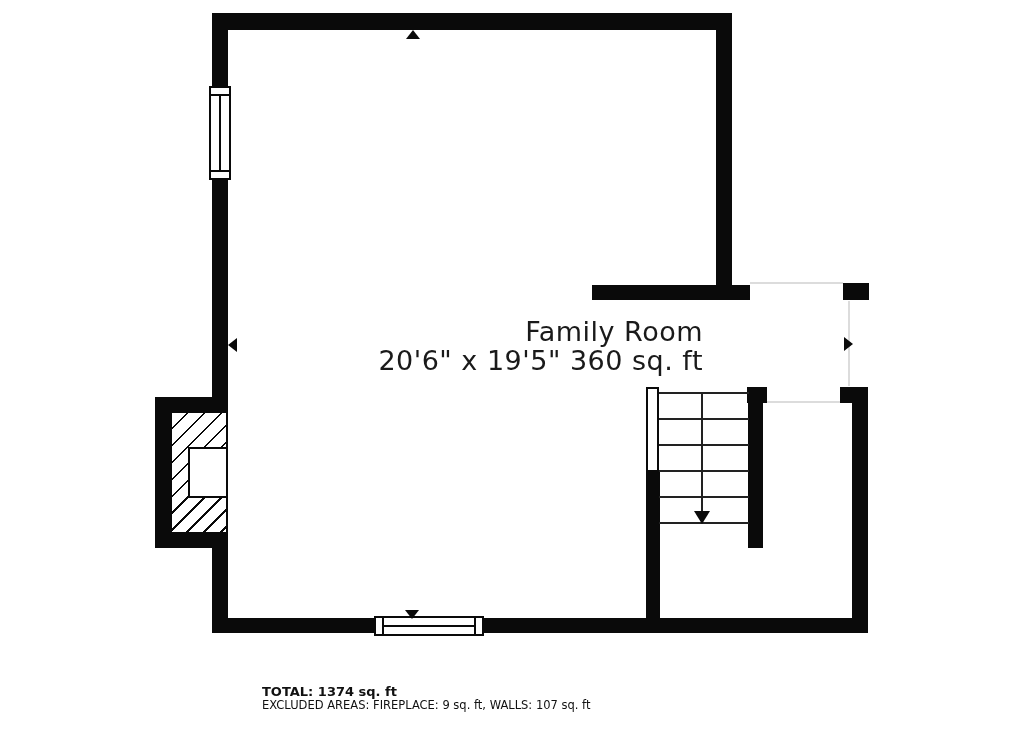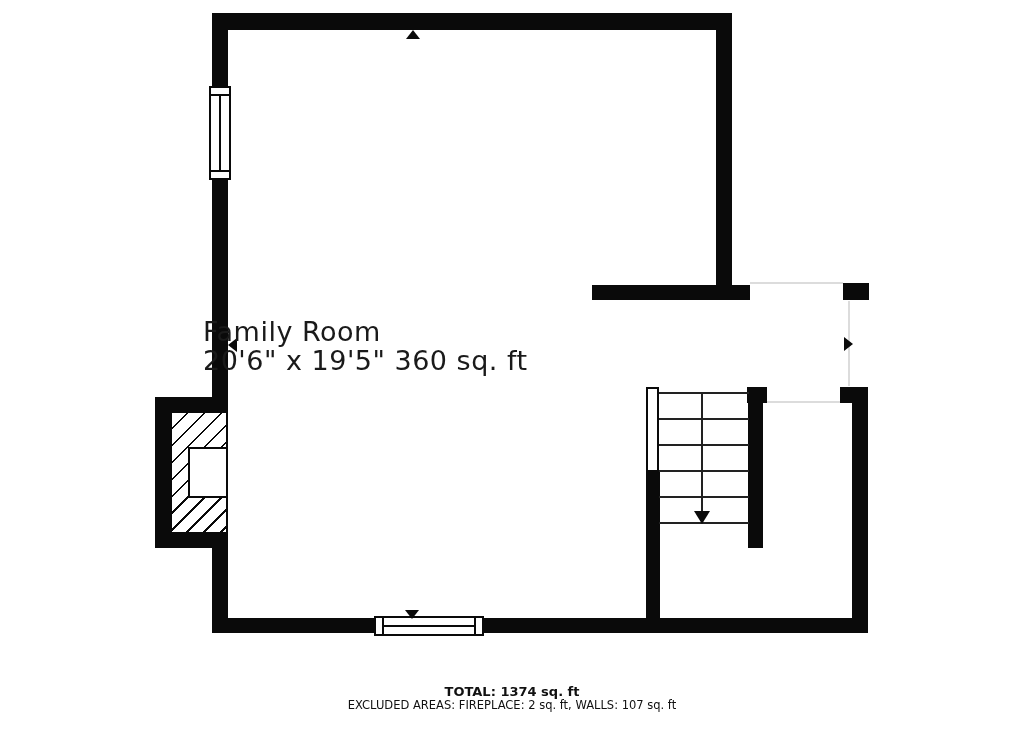--- a/index.html
+++ b/index.html
@@ -28,26 +28,26 @@
   
   .tri{position:absolute;width:0;height:0;}
   .tri-up{border-left:7px solid transparent;border-right:7px solid transparent;border-bottom:9px solid var(--wall,#0a0a0a);}
   .tri-down-sm{border-left:7px solid transparent;border-right:7px solid transparent;border-top:9px solid var(--wall,#0a0a0a);}
   .tri-left{border-top:7px solid transparent;border-bottom:7px solid transparent;border-right:9px solid var(--wall,#0a0a0a);}
   .tri-right{border-top:7px solid transparent;border-bottom:7px solid transparent;border-left:9px solid var(--wall,#0a0a0a);}
   .tri-stairs{border-left:8px solid transparent;border-right:8px solid transparent;border-top:13px solid var(--wall,#0a0a0a);}
   
   .room-label{
     position:absolute;left:203px;top:317px;width:500px;
-    text-align:left;color:#1a1a1a;
+    text-align:right;color:#1a1a1a;
     font-size:27px;line-height:29px;letter-spacing:0.5px;
   }
   .summary{
     position:absolute;left:262px;top:684px;width:500px;
-    text-align:center;color:#111;
+    color:#111;
     font-size:11.5px;line-height:13px;
   }
   .summary .total{font-weight:bold;font-size:13px;line-height:15px;}
 </style>
 </head>
 <body>
 
 <div class="plan">
 
   <div class="wall" style="left:212px;top:13px;width:520px;height:17px"></div>
@@ -104,16 +104,16 @@
   <div class="tri tri-down-sm" style="left:405px;top:610px"></div>
   <div class="tri tri-right" style="left:844px;top:337px"></div>
 
   <div class="room-label">
     <div>Family Room</div>
     <div>20'6" x 19'5" 360 sq. ft</div>
   </div>
 
   <div class="summary">
     <div class="total">TOTAL: 1374 sq. ft</div>
-    <div>EXCLUDED AREAS: FIREPLACE: 2 sq. ft, WALLS: 107 sq. ft</div>
+    <div>EXCLUDED AREAS: FIREPLACE: 9 sq. ft, WALLS: 107 sq. ft</div>
   </div>
 
 </div>
 
 </body></html>

